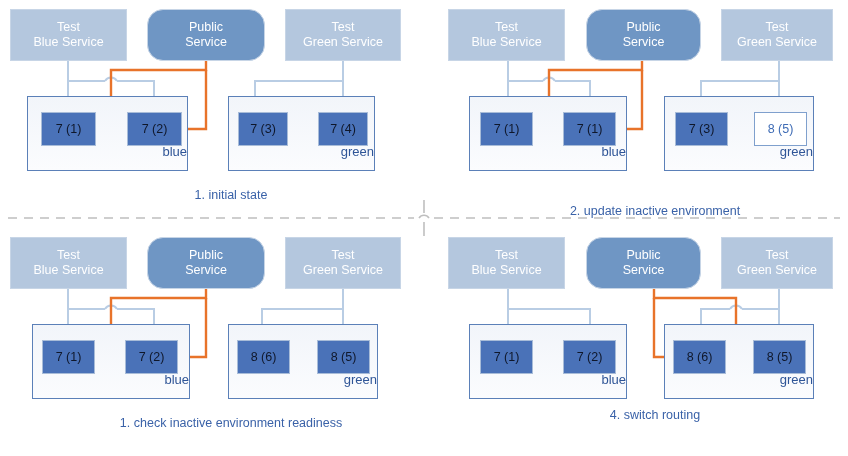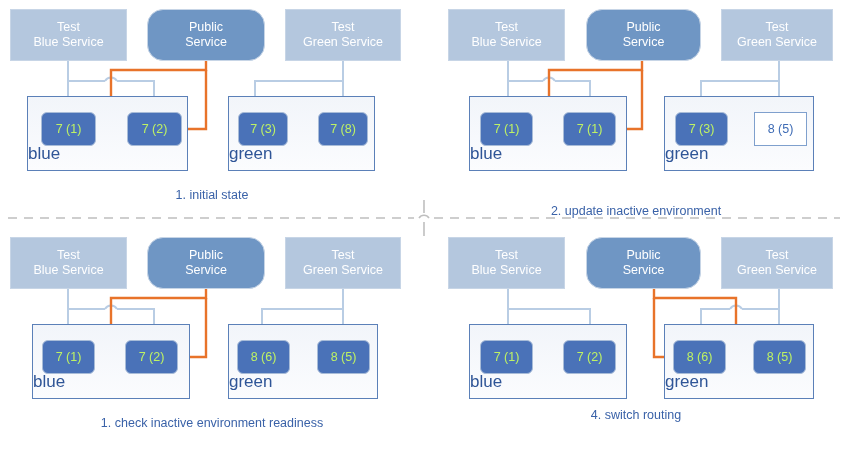--- a/index.html
+++ b/index.html
@@ -11,31 +11,31 @@
 
   .svc{position:absolute;box-sizing:border-box;display:flex;
        align-items:center;justify-content:center;text-align:center;
        color:#ffffff;font-size:12.5px;line-height:15px;
        border:1px solid #c7d5e6;}
   .svc.light{background:#b4c7de;}
   .svc.dark{background:#6f96c4;border-radius:16px;}
 
   .env{position:absolute;box-sizing:border-box;border:1px solid #5b80b8;
        background:linear-gradient(180deg,#f2f5fa 0%,#fbfcfe 100%);}
-  .envlabel{position:absolute;width:100%;text-align:left;
-            color:#2f5597;font-size:17px;}
+  .envlabel{position:absolute;width:100%;text-align:right;
+            color:#2f5597;font-size:13px;}
 
   .inst{position:absolute;box-sizing:border-box;display:flex;
         align-items:center;justify-content:center;
         font-size:12.5px;border:1px solid #a8bcd8;}
-  .inst.filled{background:#4a72b8;color:#bef264;border-radius:6px;}
+  .inst.filled{background:#4a72b8;color:#0f172a;}
   .inst.outline{background:#ffffff;color:#3f6cb5;border:1px solid #7fa0cd;}
 
   .cap{position:absolute;width:100%;text-align:center;
-       color:#3a62a8;font-size:12.5px;}
+       color:#3a62a8;font-size:12.5px;margin-left:19px;}
 
   svg.wires{position:absolute;left:0;top:0;width:424px;height:228px;
             overflow:visible;pointer-events:none;}
   .bl{stroke:#b9cde4;stroke-width:2;fill:none;}
   .or{stroke:#e8732a;stroke-width:2.4;fill:none;}
   .blf{fill:#b9cde4;}
   .orf{fill:#e8732a;}
 
   svg.divider{position:absolute;left:0;top:0;width:848px;height:456px;
               overflow:visible;pointer-events:none;}
@@ -83,21 +83,21 @@
   <div class="env" style="left:27px;top:96px;width:161px;height:75px;">
     <div class="envlabel" style="top:47px;">blue</div>
   </div>
   <div class="inst filled" style="left:41px;top:112px;width:55px;height:34px;">7 (1)</div>
   <div class="inst filled" style="left:127px;top:112px;width:55px;height:34px;">7 (2)</div>
 
   <div class="env" style="left:228px;top:96px;width:147px;height:75px;">
     <div class="envlabel" style="top:47px;">green</div>
   </div>
   <div class="inst filled" style="left:238px;top:112px;width:50px;height:34px;">7 (3)</div>
-  <div class="inst filled" style="left:318px;top:112px;width:50px;height:34px;">7 (8)</div>
+  <div class="inst filled" style="left:318px;top:112px;width:50px;height:34px;">7 (4)</div>
 
   <div class="cap" style="top:188px;">1. initial state</div>
 </div>
 
 <div class="panel p2">
   <svg class="wires">
     <path class="bl" d="M84,61 L84,81 L119,81"></path>
     <path class="bl" d="M119,81 A7,7 0 0 1 131,81"></path>
     <path class="bl" d="M131,81 L166,81 L166,96"></path>
     <path class="bl" d="M84,81 L84,96"></path>

